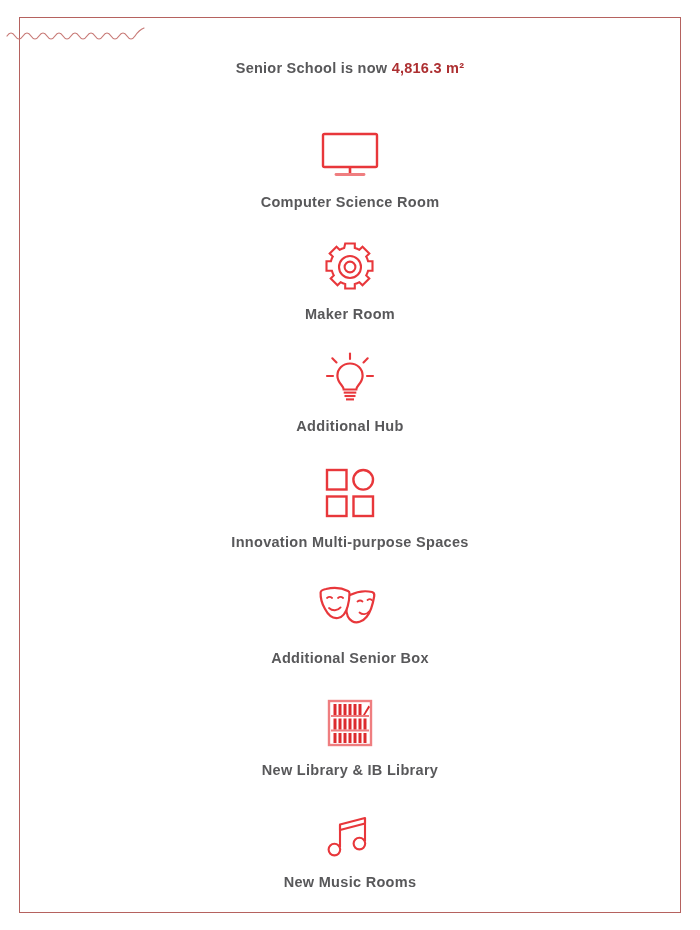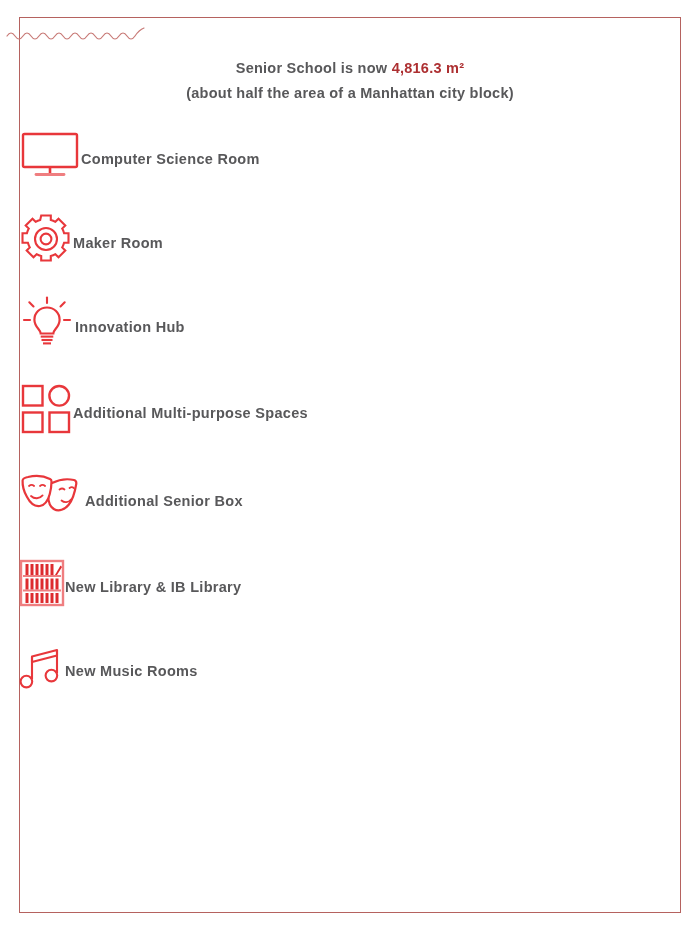--- a/index.html
+++ b/index.html
@@ -59,21 +59,21 @@
 
   
   #items-list {
     position: absolute;
     left: 19px;
     top: 126px;
     width: 662px;
   }
   .item-row {
     display: flex;
-    flex-direction: row;
+    flex-direction: column;
     align-items: center;
     justify-content: flex-start;
   }
   .item-icon {
     display: block;
     height: 58px;
     display: flex;
     align-items: center;
     justify-content: center;
   }
@@ -105,21 +105,20 @@
 <svg id="wave-decoration" viewBox="0 0 140 22" width="140" height="22">
   <path d="M1 15 Q 5 9 9 15 Q 13 21 17 15 Q 21 9 25 15 Q 29 21 33 15
            Q 37 9 41 15 Q 45 21 49 15 Q 53 9 57 15 Q 61 21 65 15
            Q 69 9 73 15 Q 77 21 81 15 Q 85 9 89 15 Q 93 21 97 15
            Q 101 9 105 15 Q 109 21 113 15 Q 117 9 121 15 Q 125 21 129 15
            Q 133 9 138 7" fill="none" stroke="#c87a77" stroke-width="1.2" stroke-linecap="round"></path>
 </svg>
 
 <div id="header-block">
   <div class="headline"><span>Senior School is now </span><span class="metric">4,816.3 m²</span></div>
-  <div class="headline">(about half the area of a Manhattan city block)</div>
 </div>
 
 <div id="items-list">
 
   <div class="item-row row-0">
     <span class="item-icon">
       <svg width="62" height="48" viewBox="0 0 62 48">
         <rect x="4" y="3" width="54" height="33" rx="1.5" fill="none" stroke="#e8373b" stroke-width="2.4"></rect>
         <line x1="31" y1="36" x2="31" y2="42" stroke="#e8373b" stroke-width="2.6"></line>
         <line x1="17" y1="43.5" x2="45" y2="43.5" stroke="#ef7e80" stroke-width="2.8" stroke-linecap="round"></line>
@@ -146,33 +145,33 @@
         <line x1="21.7" y1="40.6" x2="34.3" y2="40.6" stroke="#e8373b" stroke-width="2.1"></line>
         <line x1="22.5" y1="44" x2="33.5" y2="44" stroke="#e8373b" stroke-width="2.1"></line>
         <line x1="24" y1="47.4" x2="32" y2="47.4" stroke="#e8373b" stroke-width="2.1"></line>
         <line x1="28" y1="1.5" x2="28" y2="7" stroke="#e8373b" stroke-width="2.1" stroke-linecap="round"></line>
         <line x1="11" y1="24" x2="5" y2="24" stroke="#e8373b" stroke-width="2.1" stroke-linecap="round"></line>
         <line x1="45" y1="24" x2="51" y2="24" stroke="#e8373b" stroke-width="2.1" stroke-linecap="round"></line>
         <line x1="14.5" y1="10.5" x2="10.3" y2="6.3" stroke="#e8373b" stroke-width="2.1" stroke-linecap="round"></line>
         <line x1="41.5" y1="10.5" x2="45.7" y2="6.3" stroke="#e8373b" stroke-width="2.1" stroke-linecap="round"></line>
       </svg>
     </span>
-    <span class="item-label">Innovation Hub</span>
+    <span class="item-label">Additional Hub</span>
   </div>
 
   <div class="item-row row-3">
     <span class="item-icon">
       <svg width="54" height="54" viewBox="0 0 54 54">
         <rect x="4" y="4" width="19.5" height="19.5" fill="none" stroke="#e8373b" stroke-width="2.4"></rect>
         <circle cx="40.2" cy="13.8" r="9.8" fill="none" stroke="#e8373b" stroke-width="2.4"></circle>
         <rect x="4" y="30.5" width="19.5" height="19.5" fill="none" stroke="#e8373b" stroke-width="2.4"></rect>
         <rect x="30.5" y="30.5" width="19.5" height="19.5" fill="none" stroke="#e8373b" stroke-width="2.4"></rect>
       </svg>
     </span>
-    <span class="item-label">Additional Multi-purpose Spaces</span>
+    <span class="item-label">Innovation Multi-purpose Spaces</span>
   </div>
 
   <div class="item-row row-4">
     <span class="item-icon">
       <svg width="66" height="50" viewBox="0 0 66 50">
 
         <path d="M33 11c6-3 15-4.5 22-3 2 .5 2.6 2 2.2 4.2-1 6-3 15-7.5 20.5-4 5-10 7-14.5 4.5-4-2.2-6-7.5-6-14 0-4.5.8-9 1.6-11.2.4-.6 1.2-1 2.2-1z" fill="none" stroke="#e8373b" stroke-width="2.2" stroke-linejoin="round"></path>
         <path d="M40.5 17.5c1.6-1.2 3.6-1.2 5 0" fill="none" stroke="#e8373b" stroke-width="1.8" stroke-linecap="round"></path>
         <path d="M50.5 16c1.4-1 3.2-1 4.4.2" fill="none" stroke="#e8373b" stroke-width="1.8" stroke-linecap="round"></path>
         <path d="M42.5 28.5c2.8 2.6 7 2.2 9.5-1" fill="none" stroke="#e8373b" stroke-width="1.8" stroke-linecap="round"></path>

